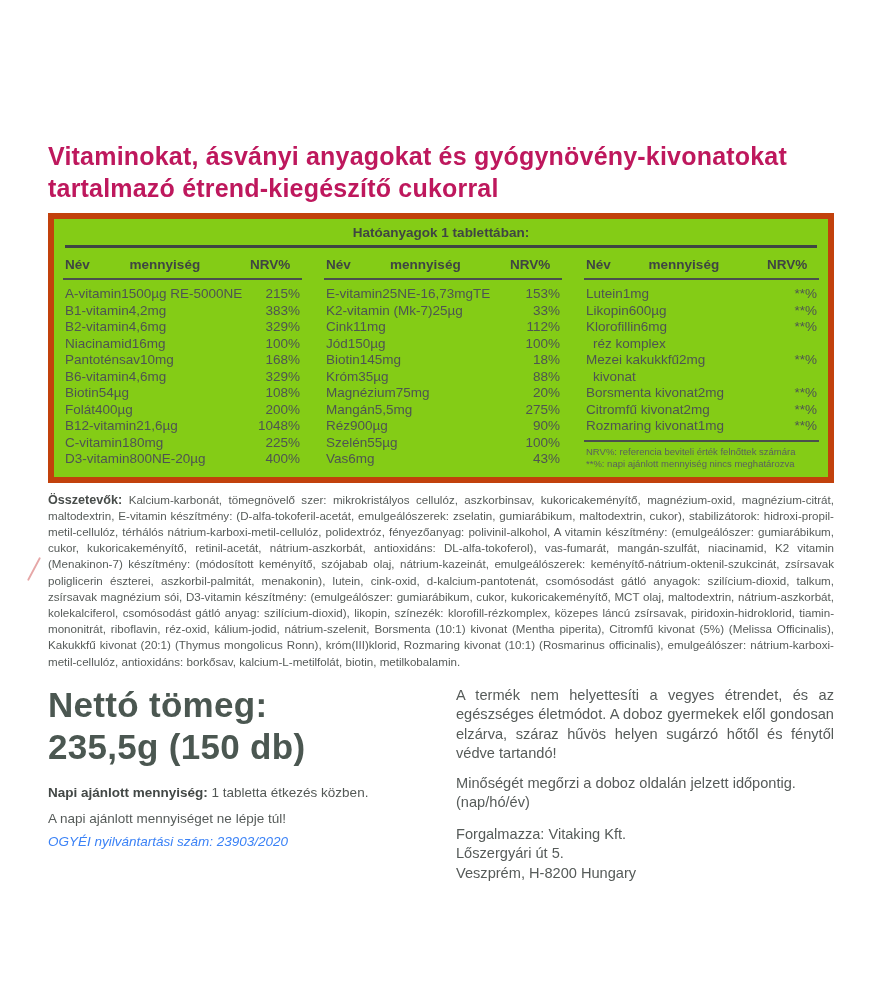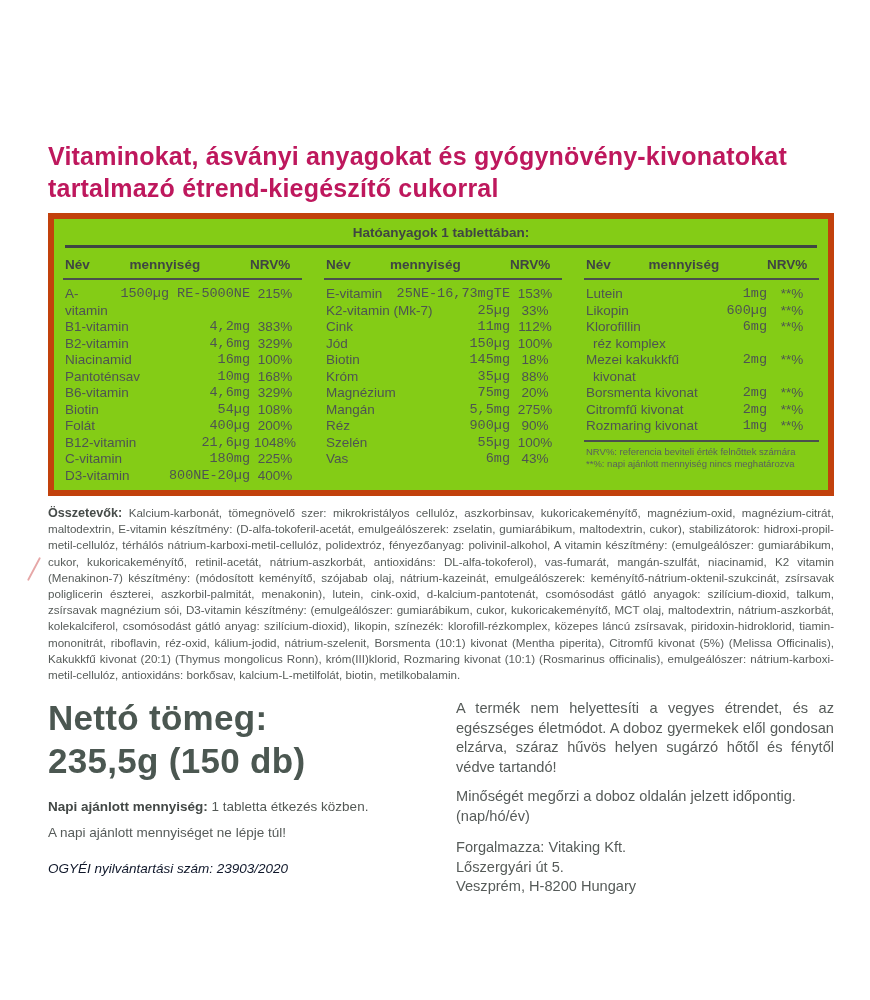--- a/index.html
+++ b/index.html
@@ -16,40 +16,40 @@
   .tbl-title { text-align:center; font-weight:bold; font-size:13.5px; color:#3f4543; padding:6px 0 5px 0; }
   .tbl-thickrule { height:3px; background:#3f4543; margin:0 2px; }
   .tbl-groups { display:flex; gap:22px; margin-top:2px; }
   .tbl-group { flex:1; display:flex; flex-direction:column; }
   .g0 { flex:0 0 239px; } .g1 { flex:0 0 238px; } .g2 { flex:1; }
   .tbl-colhead { display:grid; grid-template-columns:auto 1fr 50px; font-weight:bold; font-size:13.5px; color:#3f4543; padding:7px 2px 6px 2px; }
   .tbl-colhead .hq { text-align:center; padding-right:10px; }
   .tbl-colhead .hv { }
   .tbl-headrule { height:2px; background:#4a4f4d; margin:0 0 6px 0; }
   .tbl-row { display:grid; grid-template-columns:auto 1fr 50px; font-size:13.5px; line-height:16.5px; color:#4e5452; padding:0 2px; }
-  .tbl-row .tq { text-align:right; white-space:nowrap;font-family:Liberation Mono, monospace; }
-  .tbl-row .tv { text-align:center; }
+  .tbl-row .tq { white-space:nowrap; }
+  .tbl-row .tv { text-align:right; }
   .tbl-row .ind { padding-left:7px; }
   .tbl-foot { margin-top:5px; border-top:2px solid #4a4f4d; padding:4px 2px 0 2px; }
   .tbl-foot div { font-size:9.5px; line-height:12.5px; color:#5a605e; }
 
   
   .ingredients { margin-top:9px; font-size:11.6px; line-height:16.2px; text-align:justify; color:#565b59; }
   .ingredients b { font-size:12.6px; color:#474c4a; }
 
   
   .bottom { display:flex; margin-top:14px; gap:16px; }
   .bcol-left { flex:0 0 392px; }
   .bcol-right { flex:1; padding-top:2px; }
 
   .net-label, .net-value { font-size:35px; font-weight:bold; color:#4b5751; line-height:1.22; letter-spacing:.3px; }
   .daily { margin-top:16px; font-size:13.5px; color:#535855; }
   .daily b { color:#434846; }
   .warning { margin-top:11px; font-size:13.5px; color:#565b59; }
-  .registration { margin-top:21px; font-size:13.5px; font-style:italic; color:#0f172a; }
+  .registration { margin-top:8px; font-size:13.5px; font-style:italic; color:#3b82f6; }
 
   .rc-para { font-size:14.6px; line-height:19.5px; color:#565b59; text-align:justify; }
   .rc-para2 { margin-top:10px; font-size:14.6px; line-height:19.5px; color:#565b59; }
   .rc-dist { margin-top:12px; font-size:14.6px; line-height:19.5px; color:#565b59; }
 
   
   .red-artifact { position:absolute; left:33px; top:556px; width:14px; height:30px; pointer-events:none; }
   .red-artifact span { display:block; width:2px; height:26px; background:rgba(205,80,80,.5); transform:rotate(28deg); border-radius:2px; }
 </style>
 </head>

